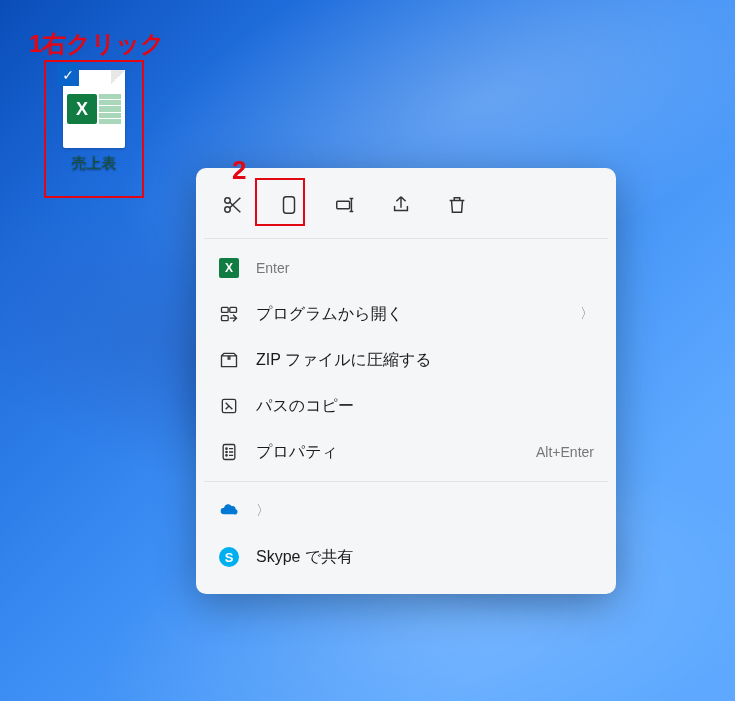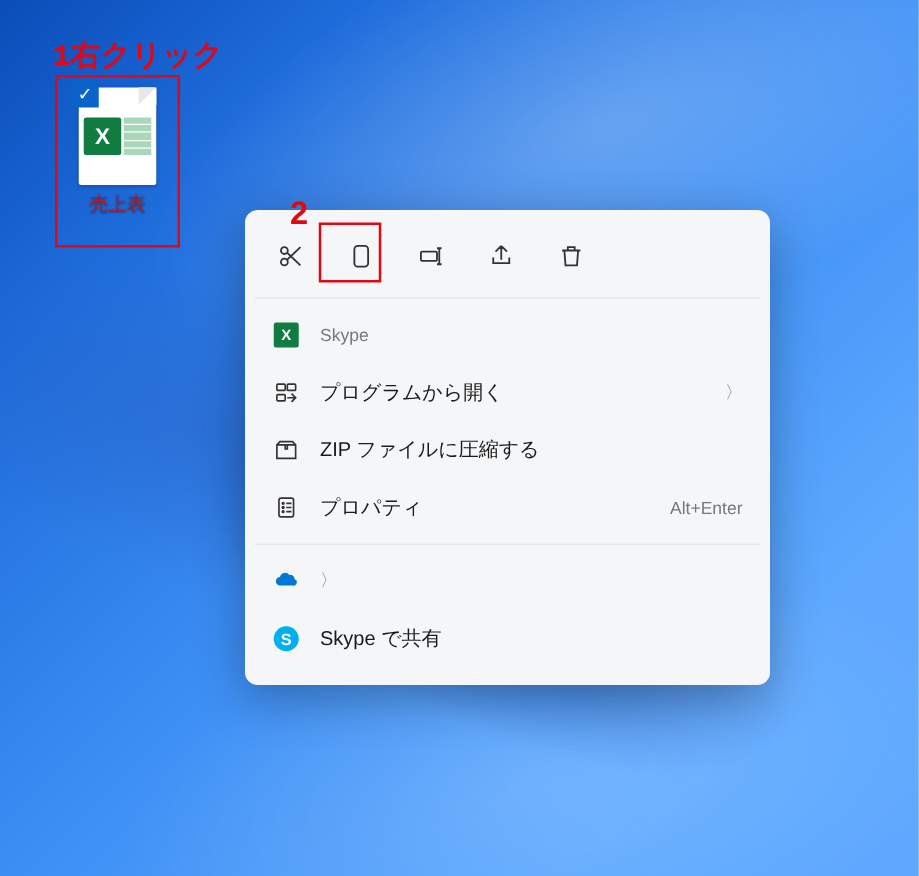--- a/index.html
+++ b/index.html
@@ -24,21 +24,21 @@
 
     
     .annotation {
       position: absolute;
       color: #e30613;
       font-weight: bold;
       font-size: 24px;
       z-index: 100;
       text-shadow: none;
     }
-    .ann1 { top: 28px; left: 42px; font-family: Liberation Mono, monospace; }
+    .ann1 { top: 28px; left: 29px; }
     .ann2 { top: 155px; left: 232px; font-size: 26px; }
 
     .red-box {
       position: absolute;
       border: 2px solid #e30613;
       z-index: 99;
     }
     .box1 { top: 60px; left: 44px; width: 100px; height: 138px; }
     .box2 { top: 178px; left: 255px; width: 50px; height: 48px; }
 
@@ -98,21 +98,21 @@
     .sheet-lines {
       position: absolute;
       left: 36px; top: 24px;
       width: 22px; height: 30px;
       display: grid;
       grid-template-rows: repeat(5, 1fr);
       gap: 1px;
     }
     .sheet-lines div { background: #a8d8b9; }
     .icon-label {
-      color: #b91c1c;
+      color: #14532d;
       font-size: 15px;
       text-shadow: 0 1px 2px rgba(0,0,0,0.6);
     }
 
     
     .context-menu {
       position: absolute;
       top: 168px;
       left: 196px;
       width: 420px;
@@ -224,41 +224,50 @@
           <path d="M4 7 h16 M9 7 V4 h6 v3 M6 7 l1 13 h10 l1-13"></path>
         </svg>
     </div>
   </div>
 
   <div class="menu-section">
     <div class="menu-item">
       <div class="mi-icon">
           <div class="excel-small">X</div>
         </div>
-      <div class="mi-shortcut">Skype</div>
+      <div class="mi-shortcut">Enter</div>
     </div>
     <div class="menu-item">
       <div class="mi-icon">
         <svg viewBox="0 0 24 24" fill="none" stroke="#333" stroke-width="1.6">
             <rect x="3" y="4" width="8" height="6" rx="1"></rect>
             <rect x="13" y="4" width="8" height="6" rx="1"></rect>
             <rect x="3" y="14" width="8" height="6" rx="1"></rect>
             <path d="M17 13 l4 4 l-4 4 M13 17 h8"></path>
           </svg>
       </div>
       <div class="mi-label">プログラムから開く</div>
       <div class="mi-chevron">〉</div>
     </div>
     <div class="menu-item">
       <div class="mi-icon">
         <svg viewBox="0 0 24 24" fill="none" stroke="#333" stroke-width="1.6">
             <path d="M3 7 l3-3 h12 l3 3 v13 h-18 z M3 7 h18 M11 7 v4 h2 v-4"></path>
           </svg>
       </div>
       <div class="mi-label">ZIP ファイルに圧縮する</div>
+    </div>
+    <div class="menu-item">
+      <div class="mi-icon">
+        <svg viewBox="0 0 24 24" fill="none" stroke="#333" stroke-width="1.6">
+            <rect x="4" y="4" width="16" height="16" rx="2"></rect>
+            <path d="M8 8 l8 8 M8 16 l4-4"></path>
+          </svg>
+      </div>
+      <div class="mi-label">パスのコピー</div>
     </div>
     <div class="menu-item">
       <div class="mi-icon">
         <svg viewBox="0 0 24 24" fill="none" stroke="#333" stroke-width="1.6">
             <rect x="5" y="3" width="14" height="18" rx="2"></rect>
             <circle cx="9" cy="8" r="0.8" fill="#333"></circle>
             <circle cx="9" cy="12" r="0.8" fill="#333"></circle>
             <circle cx="9" cy="16" r="0.8" fill="#333"></circle>
             <path d="M12 8 h5 M12 12 h5 M12 16 h5"></path>
           </svg>

